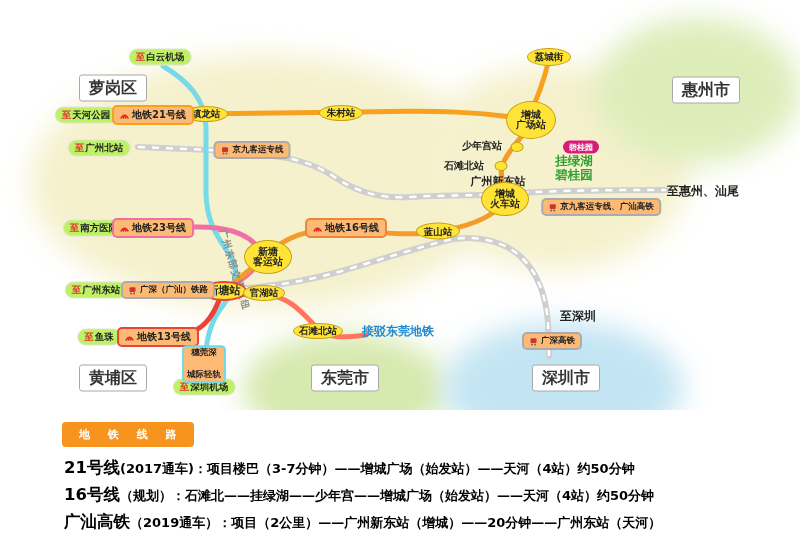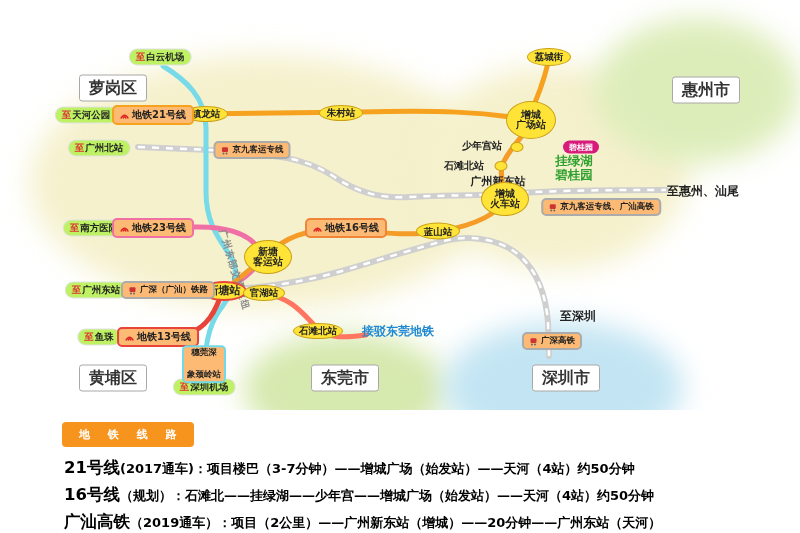--- a/index.html
+++ b/index.html
@@ -162,21 +162,21 @@
           <svg width="9" height="9" viewBox="0 0 12 12">
             <rect x="2" y="1.5" width="8" height="6.5" rx="1.5" fill="#C33"></rect>
             <circle cx="4" cy="10" r="1.3" fill="#666"></circle>
             <circle cx="8" cy="10" r="1.3" fill="#666"></circle>
           </svg>
         </span>
       <span>广深高铁</span>
     </div>
     <div class="lbadge sm stack" style="left: 204px; top: 364px; border-color: rgb(114, 217, 232);">
       <span>穗莞深</span>
-      <span>象颈岭站</span>
+      <span>城际轻轨</span>
     </div>
 
     <div class="station" style="left:206px;top:114px;width:44px;height:16px">
         <span>镇龙站</span>
       </div>
     <div class="station" style="left:341px;top:113px;width:44px;height:16px">
         <span>朱村站</span>
       </div>
     <div class="station" style="left:549px;top:57px;width:44px;height:18px">
         <span>荔城街</span>

